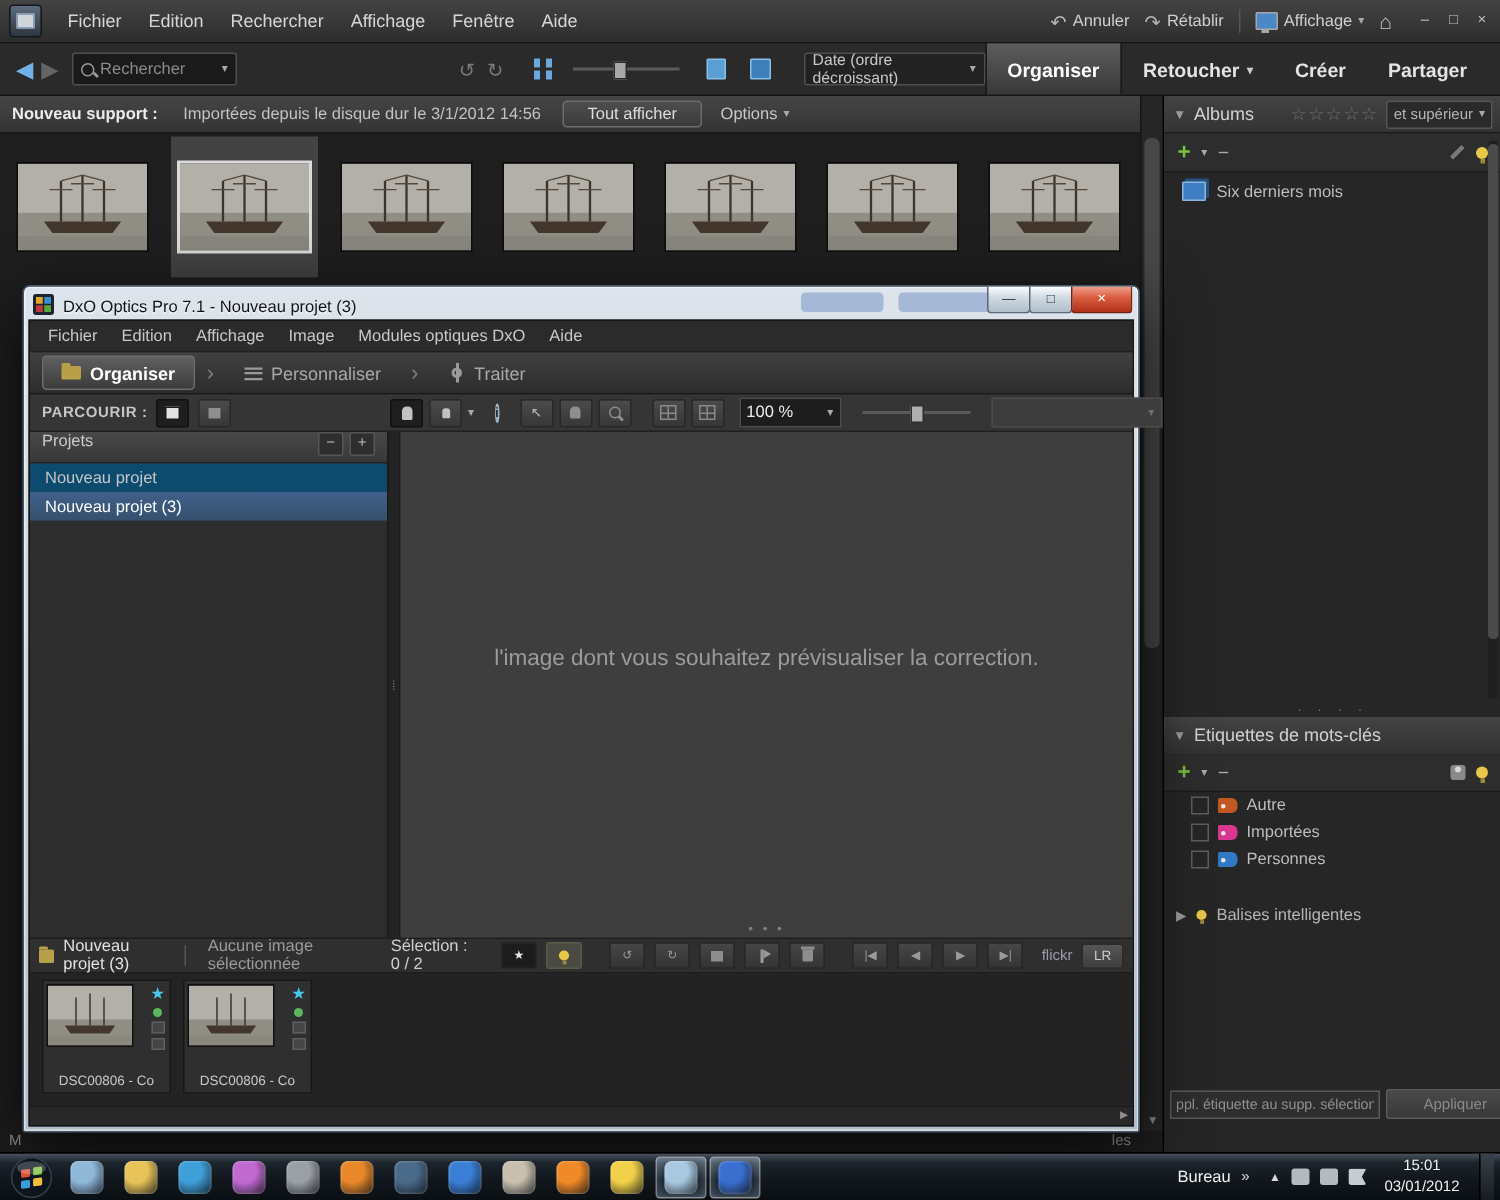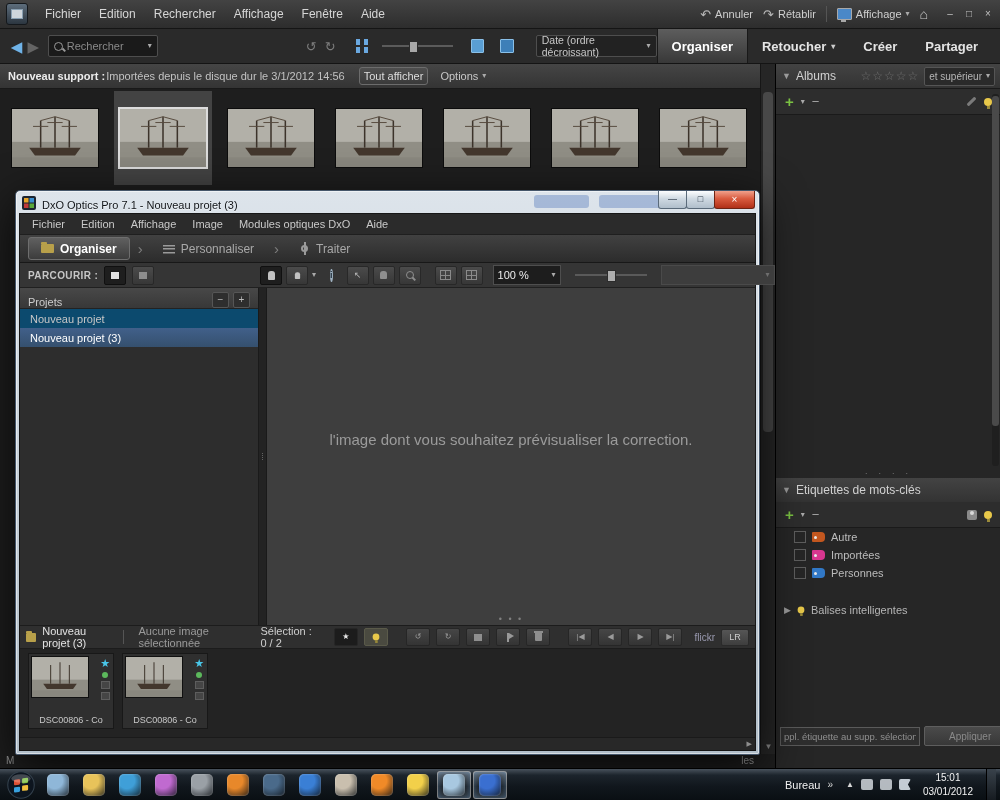--- a/index.html
+++ b/index.html
@@ -52,24 +52,24 @@
     display:flex;align-items:center;justify-content:space-between;padding:0 5px;color:#c8c8c8;font-size:10.5px}
   .org-tabs{margin-left:auto;display:flex;align-items:stretch;height:34px}
   .org-tab{color:#e4e4e4;font-size:13px;font-weight:bold;padding:0 14px;display:flex;align-items:center;gap:5px}
   .org-tab.active{background:linear-gradient(#5d5d5d,#383838);border-left:1px solid #191919;border-right:1px solid #191919;color:#fff}
   .tab-caret{display:none;font-size:8px;color:#ccc}
   .tab-caret.show{display:inline}
 
   .org-importbar{position:absolute;left:0;top:64px;width:775px;height:24px;
     background:linear-gradient(#454545,#343434);border-bottom:1px solid #191919;
     display:flex;align-items:center;padding:0 8px}
-  .imp-label{color:#ececec;font-size:11px;font-weight:bold;margin-right:1px}
+  .imp-label{color:#ececec;font-size:11px;font-weight:bold;margin-right:17px}
   .imp-msg{color:#c2c2c2;font-size:11px}
   .btn-dark{background:linear-gradient(#4e4e4e,#3a3a3a);border:1px solid #6c6c6c;border-radius:3px;
-    color:#ddd;font-size:11px;height:18px;padding:0 4px;margin-left:14px;font-family:inherit}
+    color:#ddd;font-size:11px;height:18px;padding:0 16px;margin-left:14px;font-family:inherit}
   .options{color:#c8c8c8;font-size:11px;display:flex;gap:4px;align-items:center;margin-left:12px}
 
   .org-thumbs{position:absolute;left:0;top:89px;width:760px;height:100px;display:flex;gap:10px;padding:2px 6px;box-sizing:border-box}
   .thumb-cell{width:98px;height:94px;display:flex;align-items:center;justify-content:center;flex:none}
   .thumb-cell.selected{background:#434343}
   .thumb-img{width:86px;height:58px;outline:1px solid #0c0c0c;line-height:0}
   .thumb-cell.selected .thumb-img{outline:2px solid #dcdcdc}
   .thumb-img svg{width:86px;height:58px}
 
   .org-vscroll{position:absolute;left:760px;top:64px;width:15px;height:690px;background:#262626;border-left:1px solid #161616}
@@ -166,21 +166,21 @@
   .gl-person.xs{transform:scale(.75)}
   .tslider{width:72px;height:14px;position:relative;flex:none}
   .tslider .trk{position:absolute;left:0;right:0;top:6px;height:2px;background:#5a5a5a}
   .tslider .th{position:absolute;left:45%;top:2px;width:7px;height:10px;background:#aeaeae;border:1px solid #2c2c2c}
   .disabled-dd{width:104px;height:18px;background:#3d3d3d;border:1px solid #4a4a4a;margin-left:auto;margin-right:4px;
     display:flex;align-items:center;justify-content:flex-end;padding:0 4px;flex:none}
   .caret.dim{color:#6e6e6e}
   .dxo-body{flex:1;display:flex;min-height:0}
   .dxo-left{width:238px;background:#2d2d2d;display:flex;flex-direction:column;flex:none}
   .proj-header{height:20px;background:linear-gradient(#484848,#383838);border-bottom:1px solid #222;
-    display:flex;align-items:flex-end;padding:0 8px;color:#ccc;font-size:11px;flex:none}
+    display:flex;align-items:flex-start;padding:0 8px;color:#ccc;font-size:11px;flex:none}
   .ph-sp{flex:1}
   .ph-btn{width:15px;height:14px;background:#2e2e2e;border:1px solid #565656;color:#bbb;font-size:10px;
     display:flex;align-items:center;justify-content:center;border-radius:2px;margin-left:4px;line-height:1}
   .proj-item{height:19px;display:flex;align-items:center;padding:0 10px;color:#c6c6c6;font-size:11px;background:#0c4a6e}
   .proj-item.selected{background:linear-gradient(#41608a,#35506e);color:#fff}
   .dxo-split{width:7px;background:#232323;border-left:1px solid #1a1a1a;border-right:1px solid #1a1a1a;
     display:flex;align-items:center;justify-content:center;color:#6e6e6e;font-size:9px;letter-spacing:0;flex:none}
   .dxo-main{flex:1;background:#3e3e3e;position:relative;min-width:0}
   .dxo-msg{position:absolute;top:45%;left:0;right:0;transform:translateY(-50%);text-align:center;
     color:#9b9b9b;font-size:15px;line-height:1.65}
@@ -526,20 +526,24 @@
 
   <div class="sb-toolbar">
     <span class="plus">+</span>
     <span class="caret">▾</span>
     <span class="minus">−</span>
     <span class="sb-flex"></span>
     <span class="pencil"></span>
     <span class="bulb"></span>
   </div>
 
+  <div class="album-item">
+    <span class="album-icon"></span>
+    <span>Six derniers mois</span>
+  </div>
 
   <div class="sb-scroll">
     <span class="sb-thumb"></span>
   </div>
 
   <div class="sb-dots">· · · ·</div>
 
   <div class="kw-header sb-row1">
     <span class="tri">▼</span>
     <span class="sb-title">Etiquettes de mots-clés</span>

